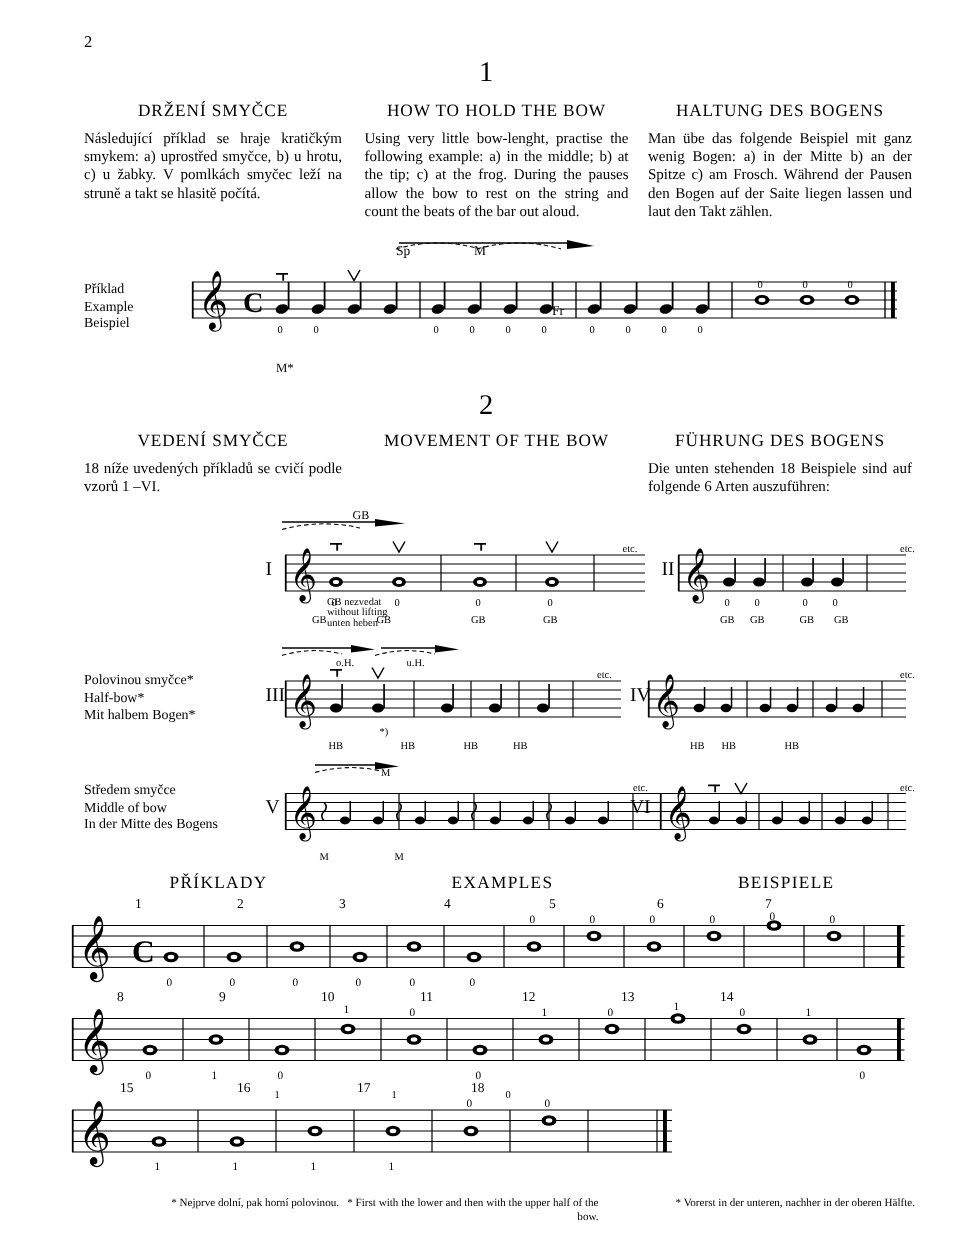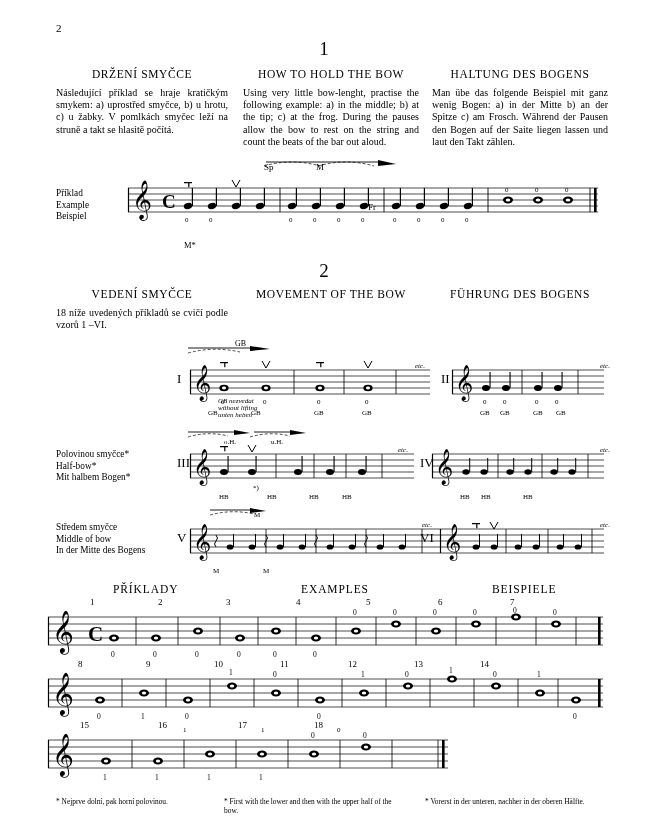--- a/index.html
+++ b/index.html
@@ -53,38 +53,38 @@
   }
   .center-head {
     position: absolute;
     font-size: 11.5px;
     letter-spacing: 0.9px;
   }
   .footnote {
     position: absolute;
     font-size: 7.4px;
     line-height: 9px;
+    text-align: right;
   }
   .staffbox {
     position: absolute;
   }
   .sysnum {
     position: absolute;
     font-size: 13px;
     font-family: "Liberation Serif", serif;
   }
   .tiny {
     position: absolute;
     font-size: 7px;
     font-family: "Liberation Serif", serif;
   }
   .tiny-i {
     position: absolute;
     font-size: 7px;
-    font-style: italic;
     font-family: "Liberation Serif", serif;
   }
   .bowmark {
     position: absolute;
     font-size: 9px;
     font-family: "Liberation Serif", serif;
   }
   svg { display: block; overflow: visible; }
 </style>
 </head>
@@ -207,20 +207,21 @@
     </svg>
   </div>
 
   <div class="section-num" style="top:260px;">2</div>
 
   <div class="col-head" style="left:56px; top:288px; width:172px;">VEDENÍ SMYČCE</div>
   <div class="col-head" style="left:243px; top:288px; width:176px;">MOVEMENT OF THE BOW</div>
   <div class="col-head" style="left:432px; top:288px; width:176px;">FÜHRUNG DES BOGENS</div>
 
   <div class="col-text" style="left:56px; top:307px; width:172px;">18 níže uvedených příkladů se cvičí podle vzorů 1 –VI.</div>
+  <div class="col-text" style="left:432px; top:307px; width:176px;">Die unten stehenden 18 Beispiele sind auf folgende 6 Arten auszuführen:</div>
 
   <div class="sysnum" style="left:177px; top:371px;">I</div>
   <div class="sysnum" style="left:441px; top:371px;">II</div>
 
   <div class="tiny" style="left:235px; top:339px; font-size:8px;">GB</div>
   <div class="tiny-i" style="left:415px; top:362px;">etc.</div>
   <div class="tiny-i" style="left:600px; top:362px;">etc.</div>
 
   <div class="staffbox" style="left:190px; top:362px;">
     <svg width="240" height="48" viewBox="0 0 240 48">

